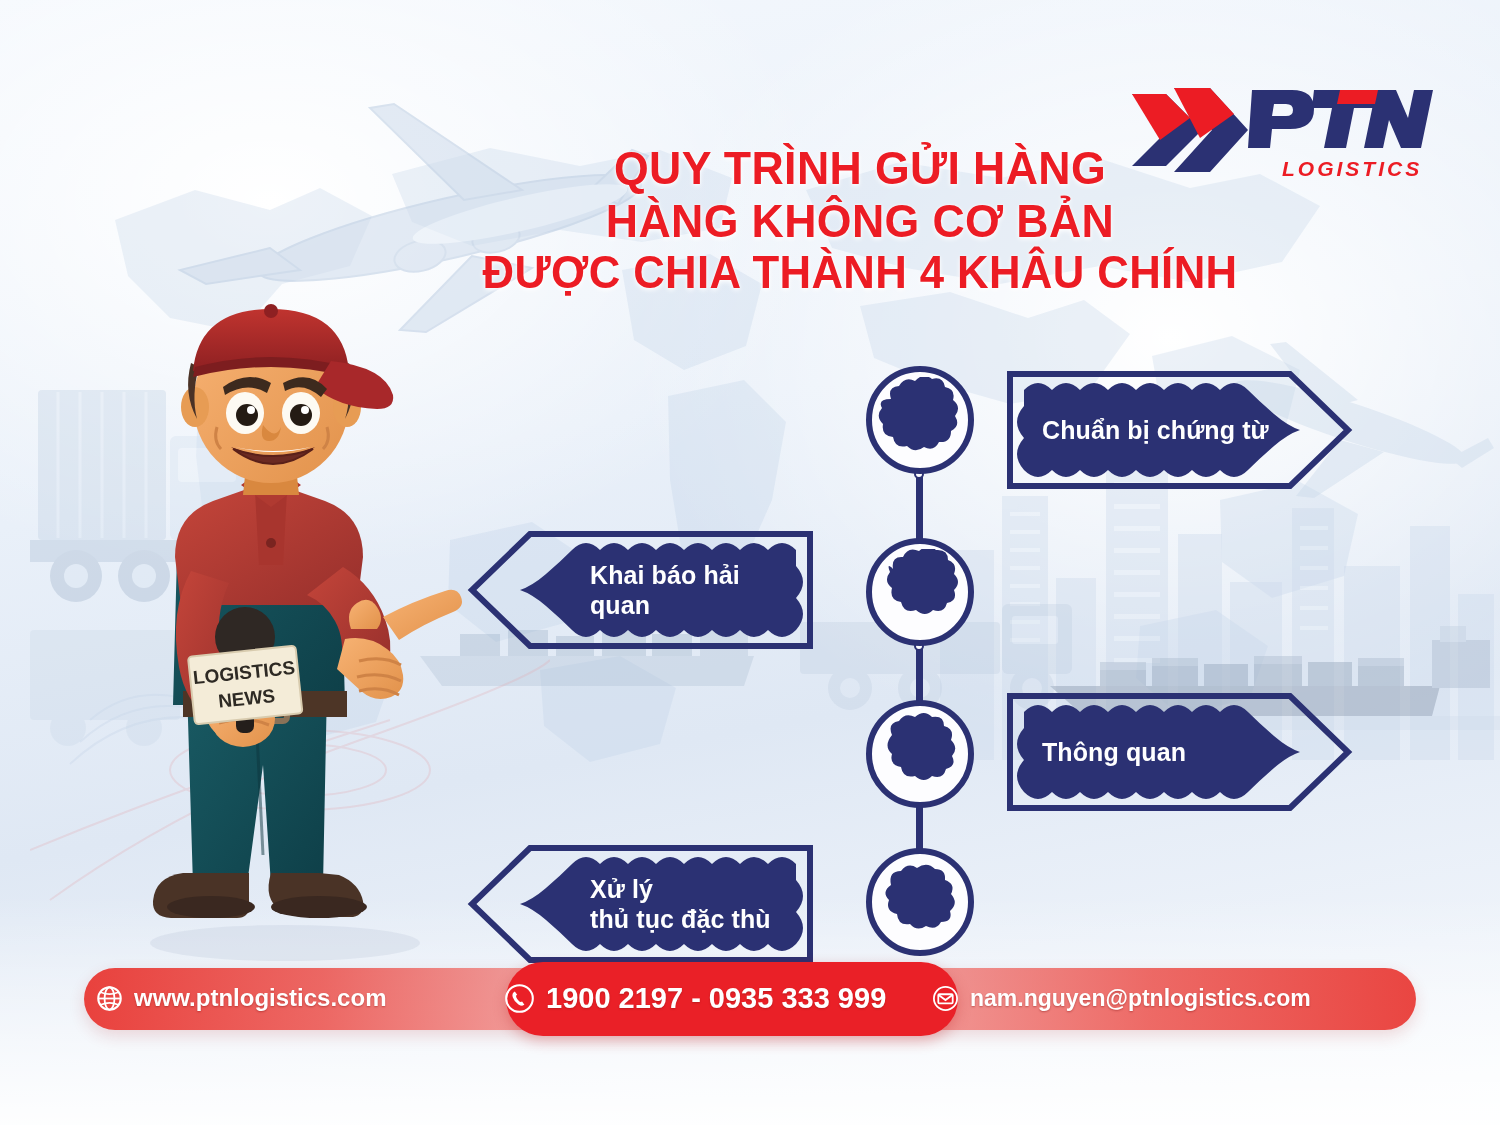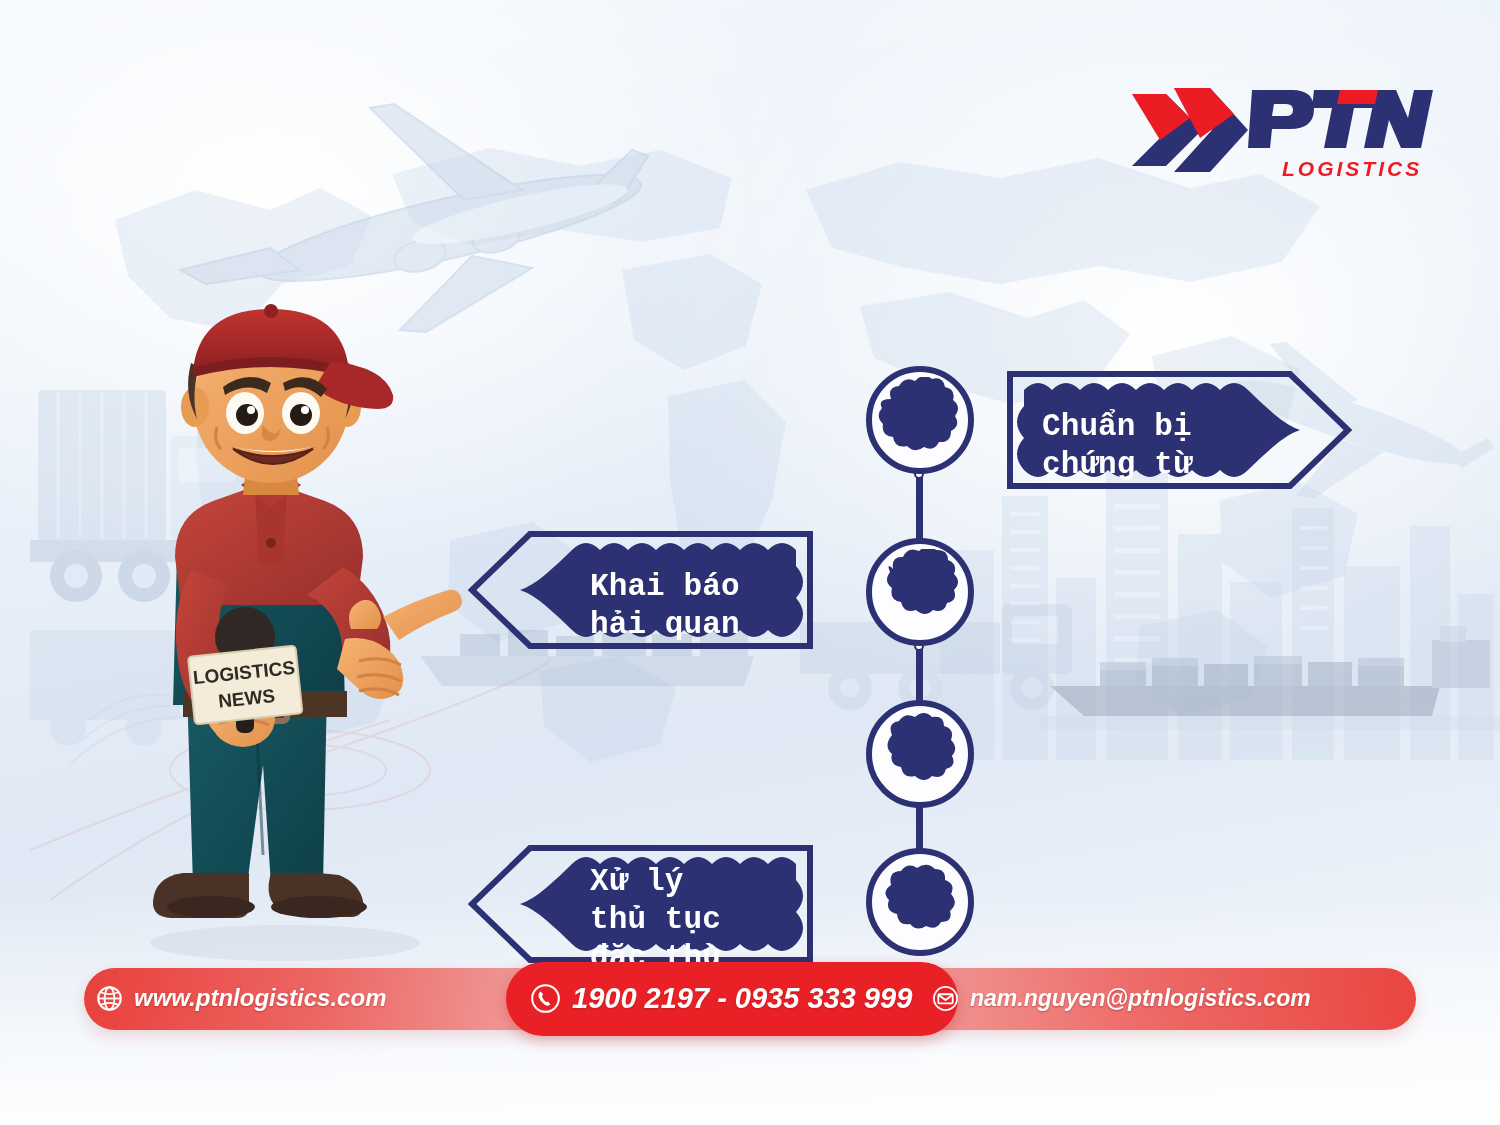--- a/index.html
+++ b/index.html
@@ -49,40 +49,40 @@
   .node .blob{position:absolute;left:11px;top:11px;width:86px;height:86px;}
   .connector{position:absolute;width:7px;background:#2b3173;left:50%;margin-left:-3.5px;}
   .connector::before,.connector::after{content:"";position:absolute;left:50%;margin-left:-5px;
     width:10px;height:10px;border-radius:50%;background:#fdfdff;border:2.5px solid #2b3173;box-sizing:border-box;}
   .connector::before{top:-5px;}
   .connector::after{bottom:-5px;}
 
   
   .sign{position:absolute;height:124px;}
   .sign svg{position:absolute;inset:0;width:100%;height:100%;overflow:visible;}
-  .sign .label{position:absolute;top:16px;height:124px;display:flex;flex-direction:column;
-    justify-content:center;color:#ffffff;font-size:31px;font-weight:700;line-height:1.22;
-    white-space:pre-line;letter-spacing:.1px;font-family:Liberation Mono, monospace;}
+  .sign .label{position:absolute;top:0;height:124px;display:flex;flex-direction:column;
+    justify-content:center;color:#ffffff;font-size:25px;font-weight:700;line-height:1.22;
+    white-space:pre-line;letter-spacing:.1px;}
   .sign.right .label{left:38px;right:76px;}
   .sign.left  .label{left:78px;right:34px;margin-left:46px;}
 
   
   .contactbar{position:absolute;left:84px;top:968px;width:1332px;height:62px;border-radius:31px;
     background:linear-gradient(to right,
       rgba(232,50,45,.92) 0%, rgba(235,68,62,.80) 18%, rgba(238,96,90,.62) 33%,
       rgba(240,110,104,.55) 45%, rgba(238,96,90,.62) 62%,
       rgba(235,70,64,.80) 80%, rgba(232,50,45,.90) 100%);
     box-shadow:0 6px 16px rgba(180,40,40,.16);}
   .phonepill{position:absolute;left:506px;top:962px;width:452px;height:74px;border-radius:37px;
     background:#ea2027;box-shadow:0 5px 14px rgba(190,25,30,.3);}
   .citem{position:absolute;display:flex;align-items:center;gap:11px;color:#fff;
     font-weight:700;text-shadow:0 1px 2px rgba(130,20,20,.45);}
-  .citem .ctext{white-space:nowrap;font-style:italic;}
+  .citem .ctext{white-space:nowrap;}
   .c-web{left:96px;top:984px;font-size:24px;}
-  .c-phone{left:530px;top:982px;font-size:29px;font-weight:800;}
+  .c-phone{left:504px;top:982px;font-size:29px;font-weight:800;}
   .c-mail{left:932px;top:985px;font-size:23px;}
   .cicon{width:27px;height:27px;flex:0 0 auto;}
   .c-phone .cicon{width:31px;height:31px;}
 
   
   .mascot{position:absolute;left:95px;top:295px;width:370px;height:672px;}
   .mascot svg{width:100%;height:100%;overflow:visible;}
 </style>
 </head>
 <body>
@@ -262,20 +262,25 @@
         <path d="M60 120 q40 -34 92 -22"></path>
           <path d="M50 142 q52 -48 122 -32"></path>
         <path d="M40 164 q66 -62 154 -42"></path>
       </g>
       <circle cx="270" cy="170" r="8" fill="#e0616c" opacity=".5"></circle>
     </svg>
 
     <div class="glow-bottom"></div>
   </div>
 
+  <div class="title">
+    <div>QUY TRÌNH GỬI HÀNG</div>
+    <div>HÀNG KHÔNG CƠ BẢN</div>
+    <div class="t3">ĐƯỢC CHIA THÀNH 4 KHÂU CHÍNH</div>
+  </div>
 
   <div class="logo">
     <svg class="logo-mark" viewBox="0 0 120 100">
       <path d="M2 14 L36 14 L72 50 L36 86 L2 86 L38 50 Z" fill="#2b3173"></path>
       <path d="M2 14 L36 14 L60 38 L30 60 Z" fill="#ec1c24"></path>
       <path d="M44 8 L80 8 L118 50 L80 92 L44 92 L82 50 Z" fill="#2b3173"></path>
       <path d="M44 8 L80 8 L104 34 L70 58 Z" fill="#ec1c24"></path>
     </svg>
     <svg class="logo-text" viewBox="0 0 185 108">
       <g fill="#2b3173">
@@ -339,20 +344,31 @@
       <path d="M344 6 L64 6 L6 62 L64 118 L344 118 Z" fill="none" stroke="#2b3173" stroke-width="6"></path>
       <path fill="#2b3173" d="M330 22
         q-14 -14 -28 0 q-14 -14 -28 0 q-14 -14 -28 0 q-14 -14 -28 0 q-14 -14 -28 0 q-14 -14 -28 0 q-14 -14 -28 0 q-14 -14 -28 0
         q-12 12 -26 24 q-14 12 -26 16 q12 4 26 16 q14 12 26 24
         q14 14 28 0 q14 14 28 0 q14 14 28 0 q14 14 28 0 q14 14 28 0 q14 14 28 0 q14 14 28 0 q14 14 28 0
         q14 -16 0 -32 q14 -16 0 -32 Z"></path>
     </svg>
     <div class="label">Khai báo hải quan</div>
   </div>
 
+  <div class="sign right" style="left:1004px;top:690px;width:350px;">
+    <svg viewBox="0 0 350 124" preserveAspectRatio="none">
+      <path d="M6 6 L286 6 L344 62 L286 118 L6 118 Z" fill="none" stroke="#2b3173" stroke-width="6"></path>
+      <path fill="#2b3173" d="M20 22
+        q14 -14 28 0 q14 -14 28 0 q14 -14 28 0 q14 -14 28 0 q14 -14 28 0 q14 -14 28 0 q14 -14 28 0 q14 -14 28 0
+        q12 12 26 24 q14 12 26 16 q-12 4 -26 16 q-14 12 -26 24
+        q-14 14 -28 0 q-14 14 -28 0 q-14 14 -28 0 q-14 14 -28 0 q-14 14 -28 0 q-14 14 -28 0 q-14 14 -28 0 q-14 14 -28 0
+        q-14 -16 0 -32 q-14 -16 0 -32 Z"></path>
+    </svg>
+    <div class="label">Thông quan</div>
+  </div>
 
   <div class="sign left" style="left:466px;top:842px;width:350px;">
     <svg viewBox="0 0 350 124" preserveAspectRatio="none">
       <path d="M344 6 L64 6 L6 62 L64 118 L344 118 Z" fill="none" stroke="#2b3173" stroke-width="6"></path>
       <path fill="#2b3173" d="M330 22
         q-14 -14 -28 0 q-14 -14 -28 0 q-14 -14 -28 0 q-14 -14 -28 0 q-14 -14 -28 0 q-14 -14 -28 0 q-14 -14 -28 0 q-14 -14 -28 0
         q-12 12 -26 24 q-14 12 -26 16 q12 4 26 16 q14 12 26 24
         q14 14 28 0 q14 14 28 0 q14 14 28 0 q14 14 28 0 q14 14 28 0 q14 14 28 0 q14 14 28 0 q14 14 28 0
         q14 -16 0 -32 q14 -16 0 -32 Z"></path>
     </svg>

